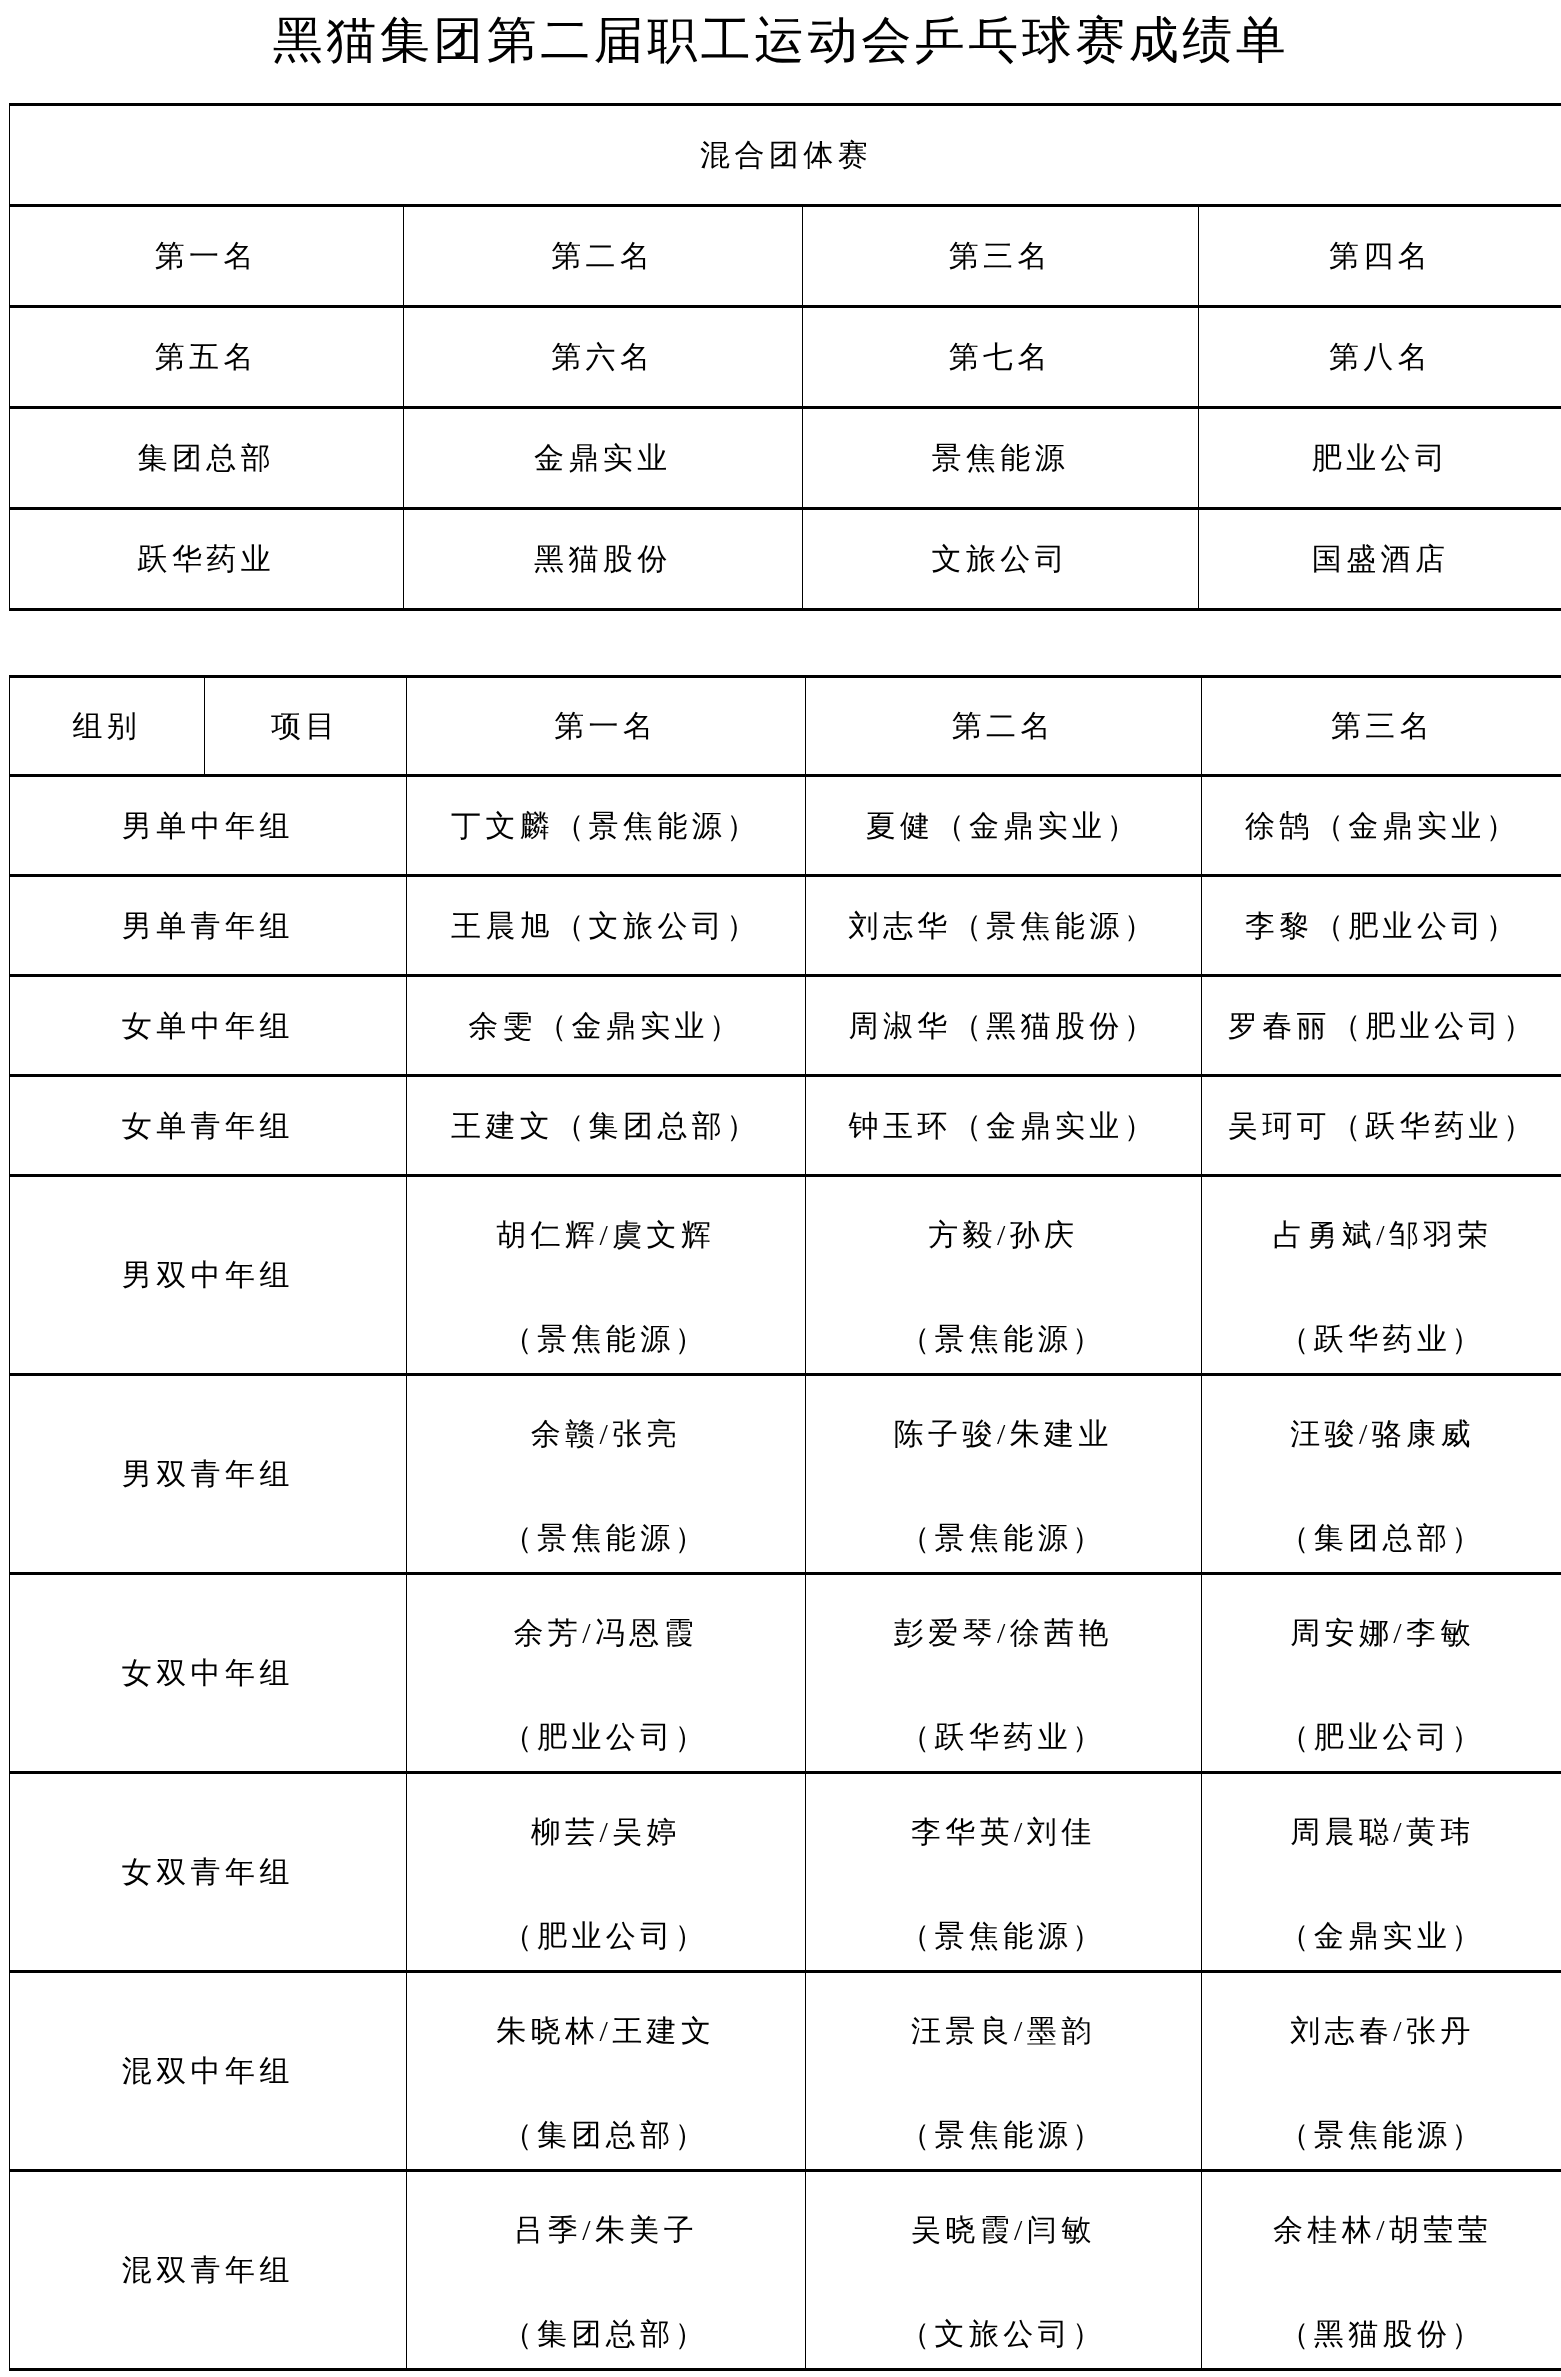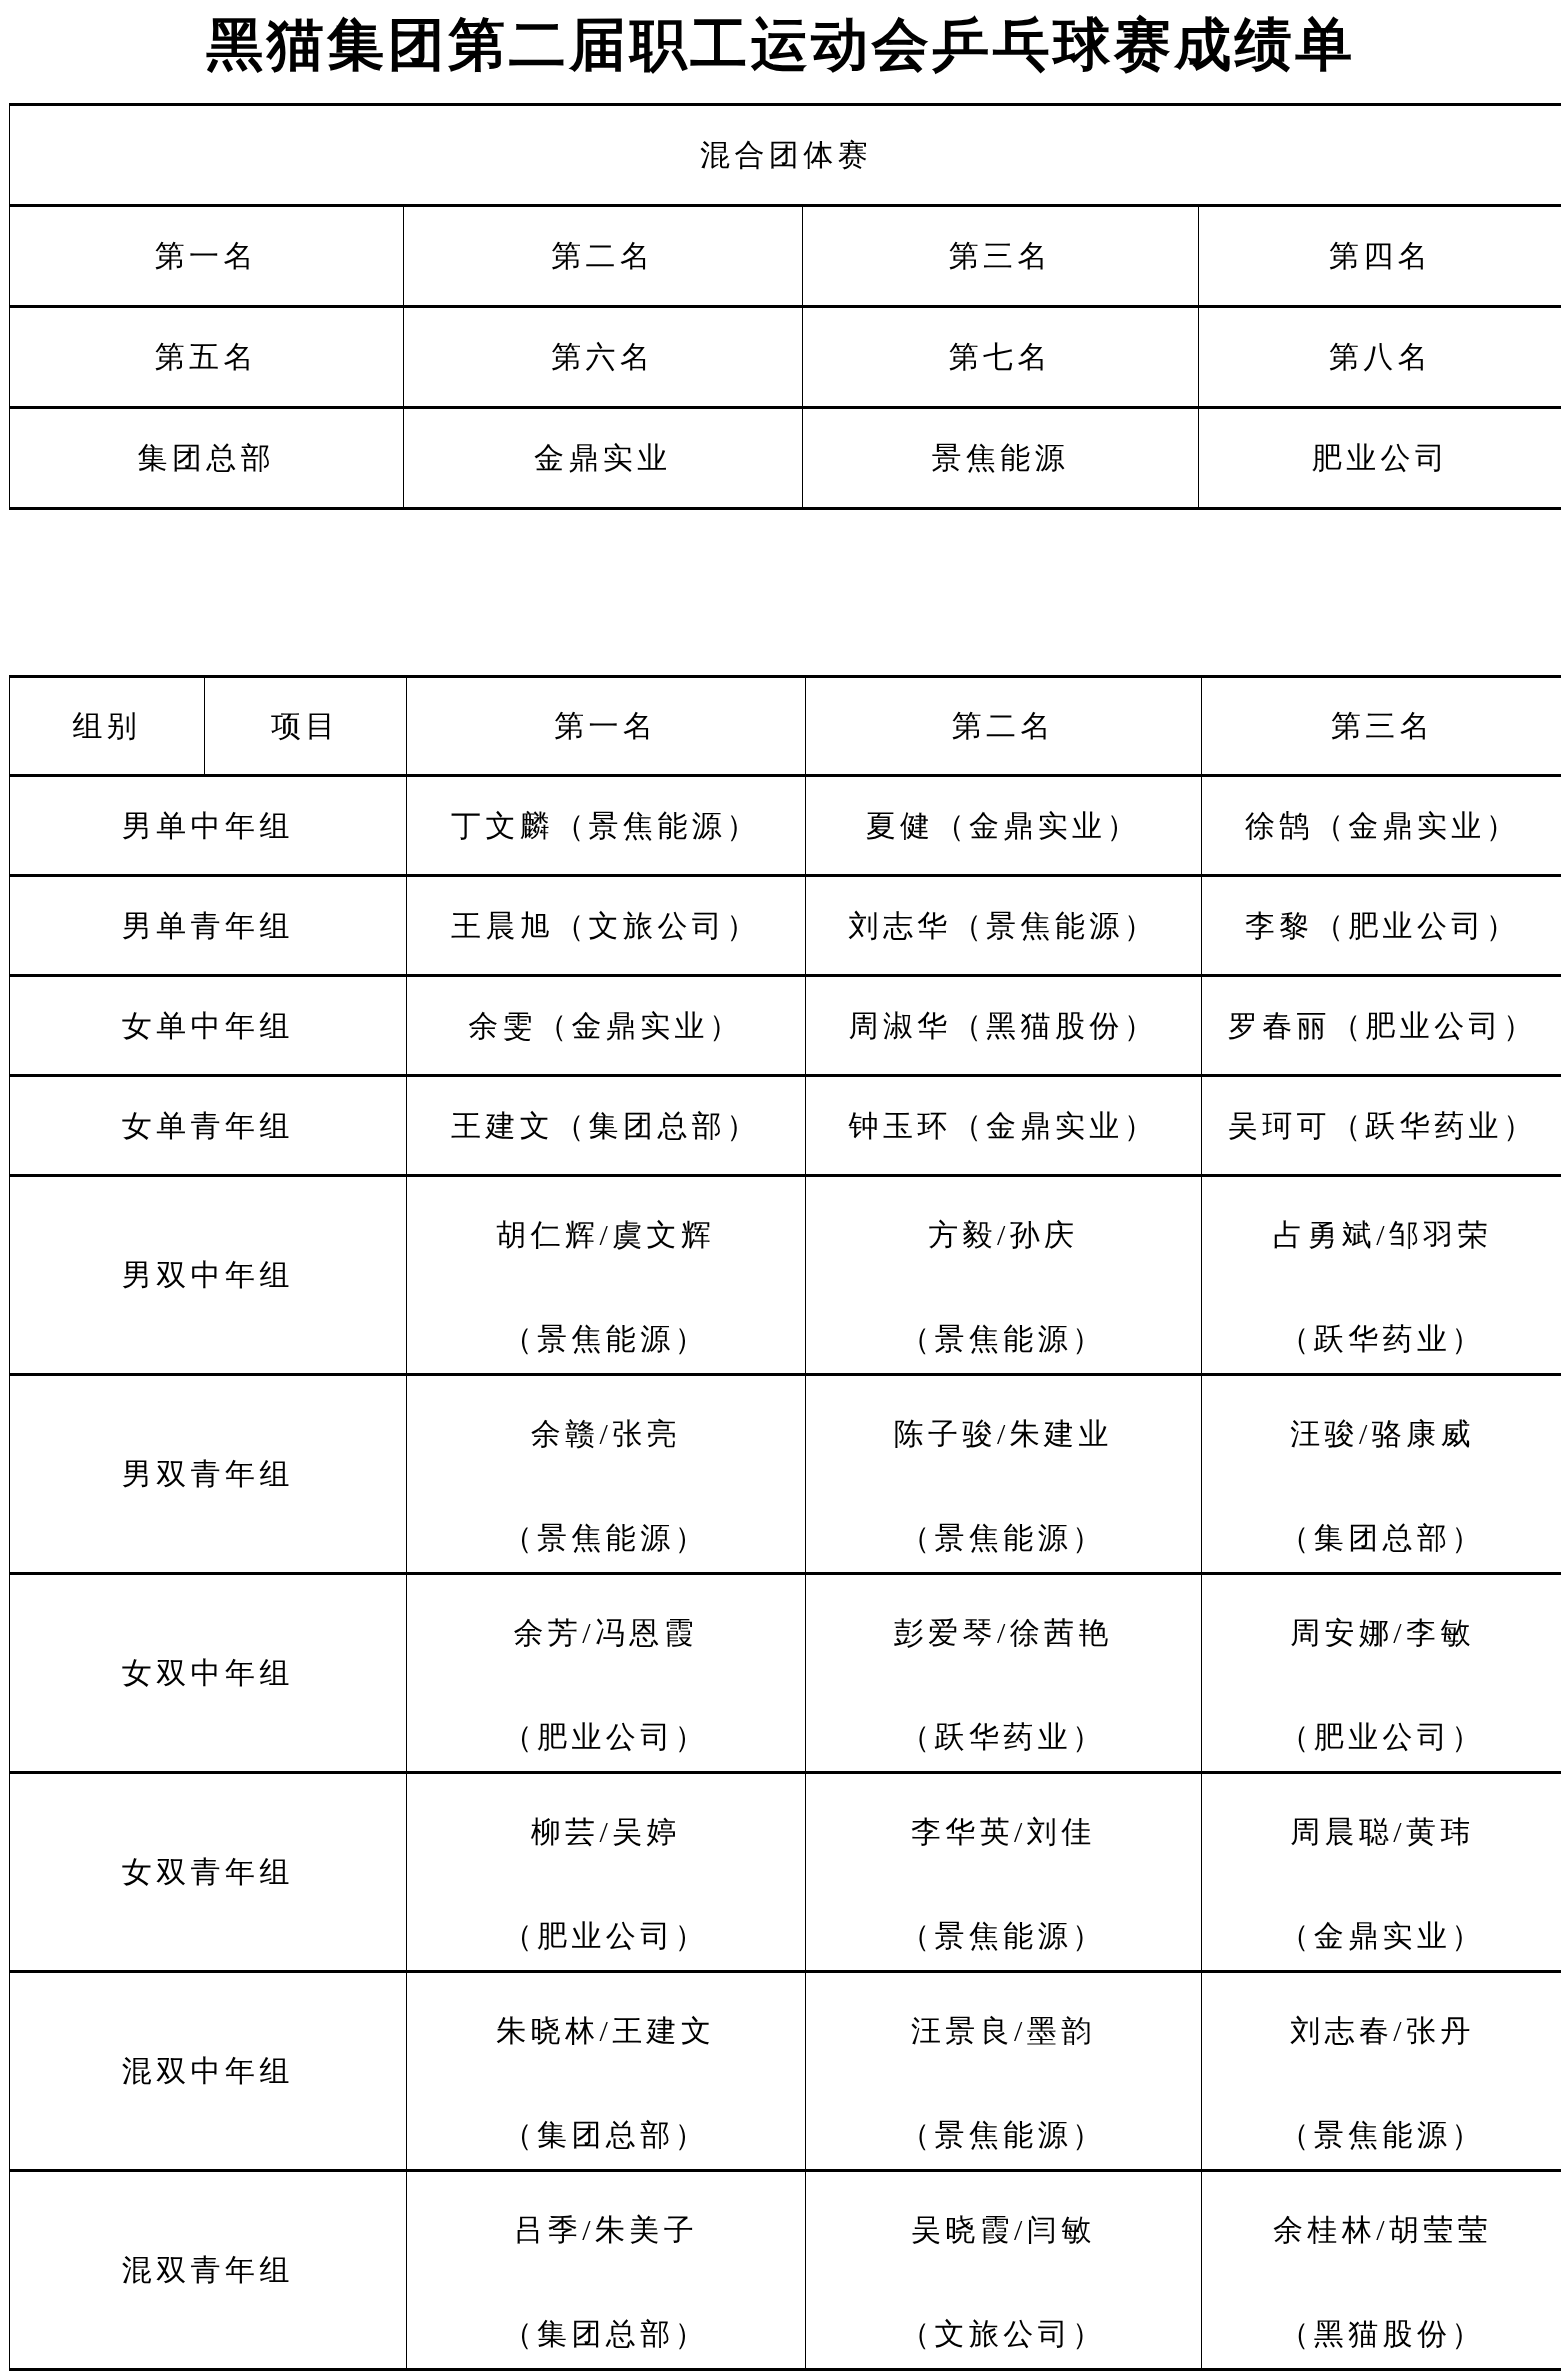--- a/index.html
+++ b/index.html
@@ -10,22 +10,22 @@
     font-family:"Liberation Serif","DejaVu Serif",serif;
     color:#000;
     overflow:hidden;
   }
   .doc-title {
     position:absolute;
     top:7px; left:0;
     width:100%;
     margin:0;
     text-align:center;
-    font-size:57px;
-    font-weight:bold;
+    font-size:50px;
+    font-weight:normal;
     letter-spacing:3.5px;
     white-space:nowrap;
   }
   table {
     border-collapse:collapse;
     table-layout:fixed;
     position:absolute;
     left:8.8px;
     width:1553px;
   }
@@ -87,20 +87,26 @@
     <td><span>第六名</span></td>
     <td><span>第七名</span></td>
     <td><span>第八名</span></td>
   </tr>
   <tr class="r-t1">
     <td><span>集团总部</span></td>
     <td><span>金鼎实业</span></td>
     <td><span>景焦能源</span></td>
     <td><span>肥业公司</span></td>
   </tr>
+  <tr class="r-t1">
+    <td><span>跃华药业</span></td>
+    <td><span>黑猫股份</span></td>
+    <td><span>文旅公司</span></td>
+    <td><span>国盛酒店</span></td>
+  </tr>
 </tbody>
   </table>
 
 <table id="results-table">
   <colgroup>
     <col style="width:195px">
       <col style="width:202px">
       <col style="width:399px">
       <col style="width:396px">
       <col style="width:362px">

